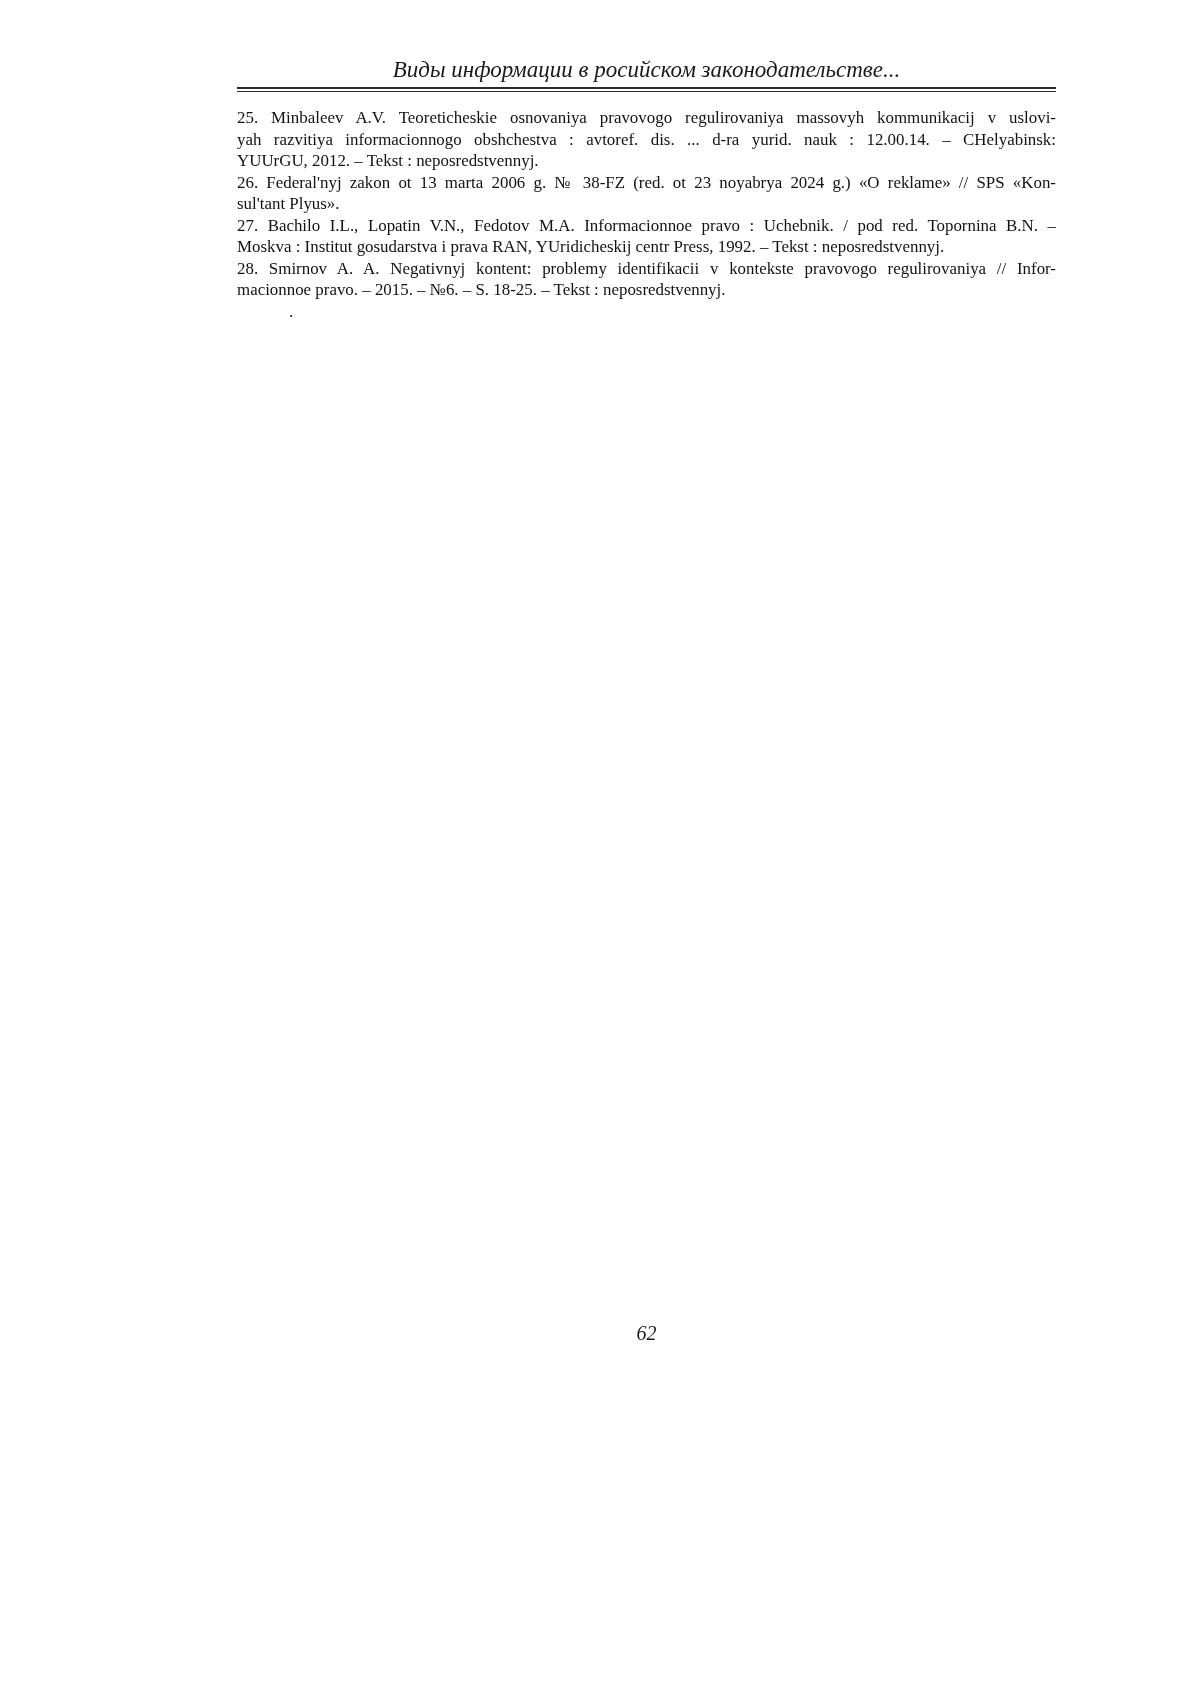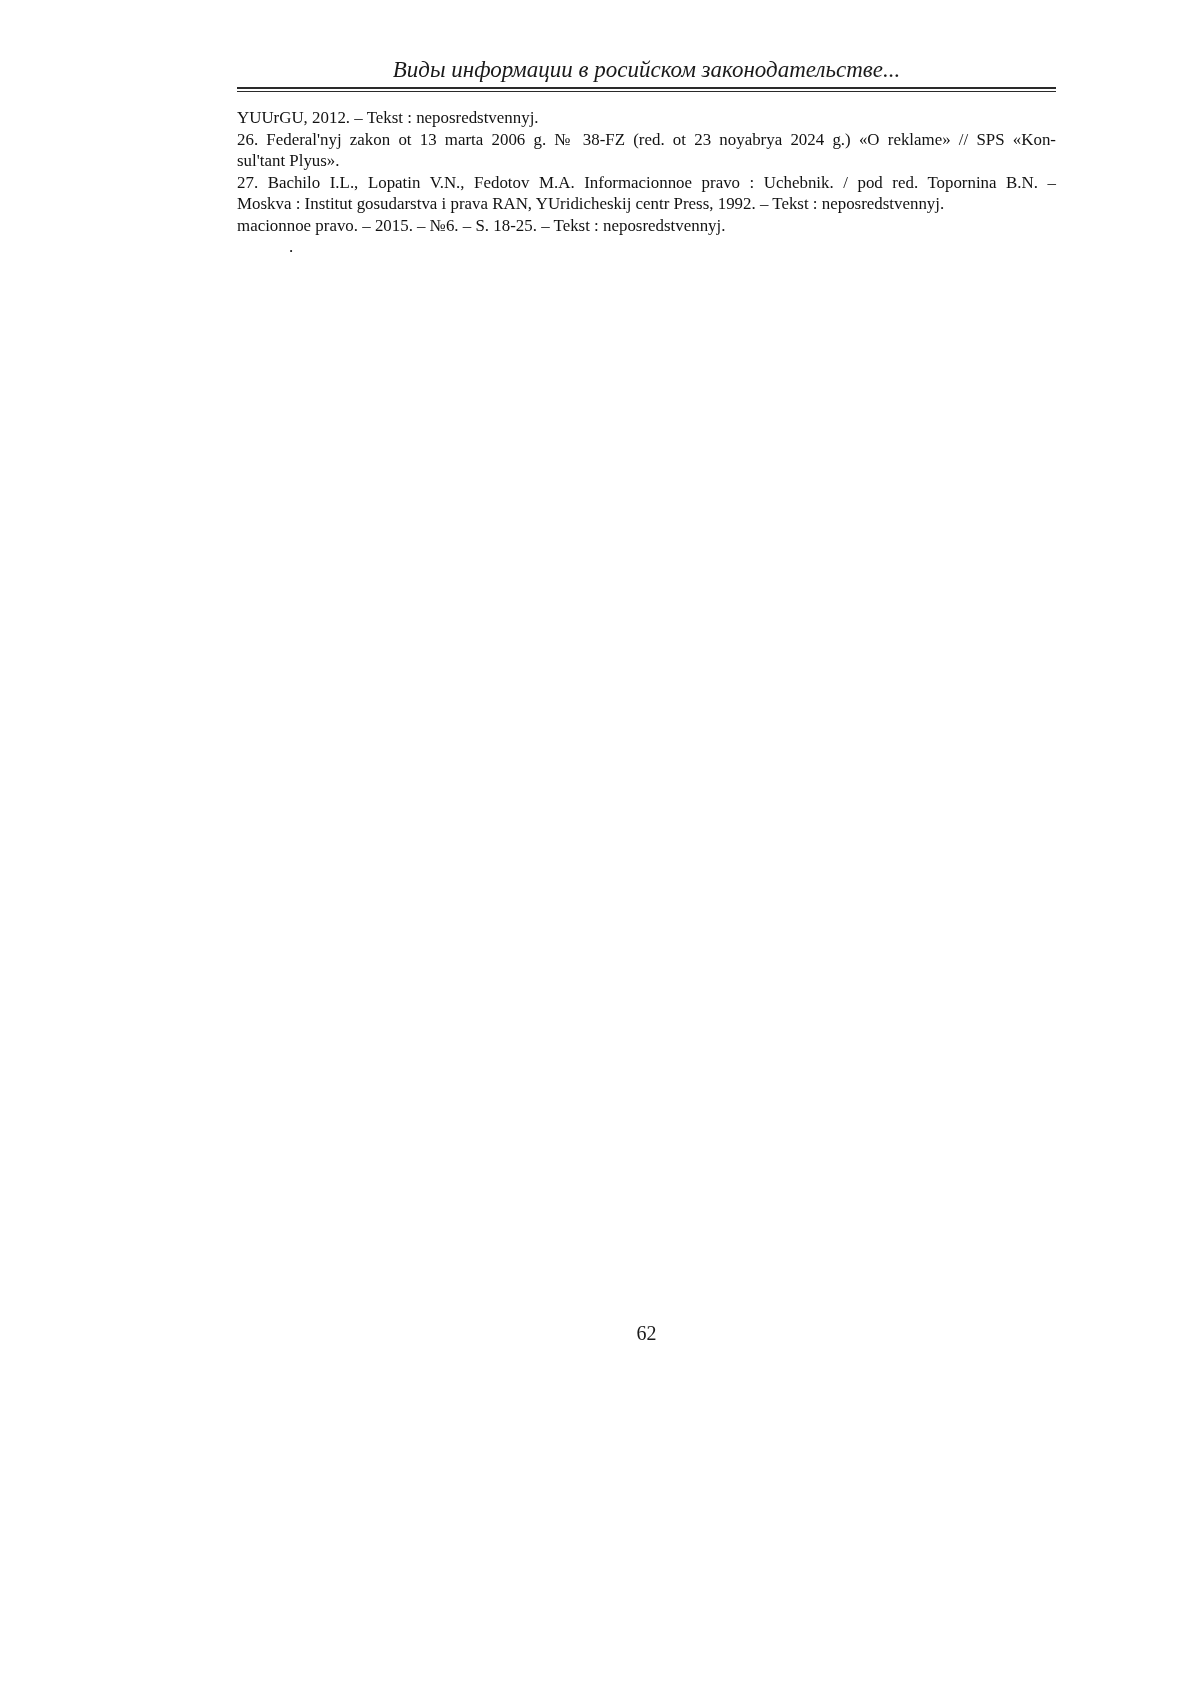--- a/index.html
+++ b/index.html
@@ -54,49 +54,53 @@
   }
   .page-number {
     position: absolute;
     left: 237px;
     top: 1320px;
     width: 819px;
     text-align: center;
     font-size: 20px;
     line-height: 26px;
     color: #1a1a1a;
+    font-style: italic;
   }
 </style>
 </head>
 <body>
 
 <div class="page">
   <div class="content">
 
     <div class="running-head">Виды информации в росийском законодательстве...</div>
 
     <div class="head-rule"></div>
 
     <div class="refs">
 
       <div class="ref">
+        <div class="ref-line">25. Minbaleev A.V. Teoreticheskie osnovaniya pravovogo regulirovaniya massovyh kommunikacij v uslovi-</div>
+        <div class="ref-line">yah razvitiya informacionnogo obshchestva : avtoref. dis. ... d-ra yurid. nauk : 12.00.14. – CHelyabinsk:</div>
         <div class="ref-line last">YUUrGU, 2012. – Tekst : neposredstvennyj.</div>
       </div>
 
       <div class="ref">
         <div class="ref-line">26. Federal'nyj zakon ot 13 marta 2006 g. № 38-FZ (red. ot 23 noyabrya 2024 g.) «O reklame» // SPS «Kon-</div>
         <div class="ref-line last">sul'tant Plyus».</div>
       </div>
 
       <div class="ref">
         <div class="ref-line">27. Bachilo I.L., Lopatin V.N., Fedotov M.A. Informacionnoe pravo : Uchebnik. / pod red. Topornina B.N. –</div>
         <div class="ref-line last">Moskva : Institut gosudarstva i prava RAN, YUridicheskij centr Press, 1992. – Tekst : neposredstvennyj.</div>
       </div>
 
       <div class="ref">
+        <div class="ref-line">28. Smirnov A. A. Negativnyj kontent: problemy identifikacii v kontekste pravovogo regulirovaniya // Infor-</div>
         <div class="ref-line last">macionnoe pravo. – 2015. – №6. – S. 18-25. – Tekst : neposredstvennyj.</div>
       </div>
 
       <div class="ref-line last dot-line">.</div>
 
     </div>
   </div>
 
   <div class="page-number">62</div>
 </div>

